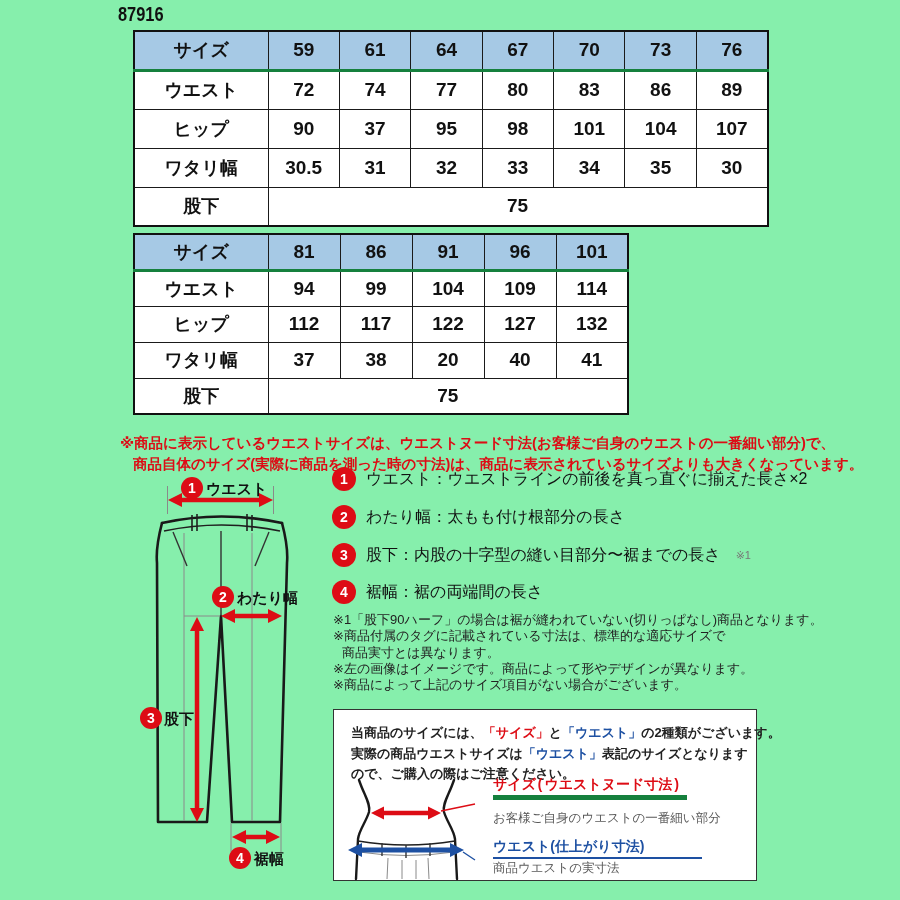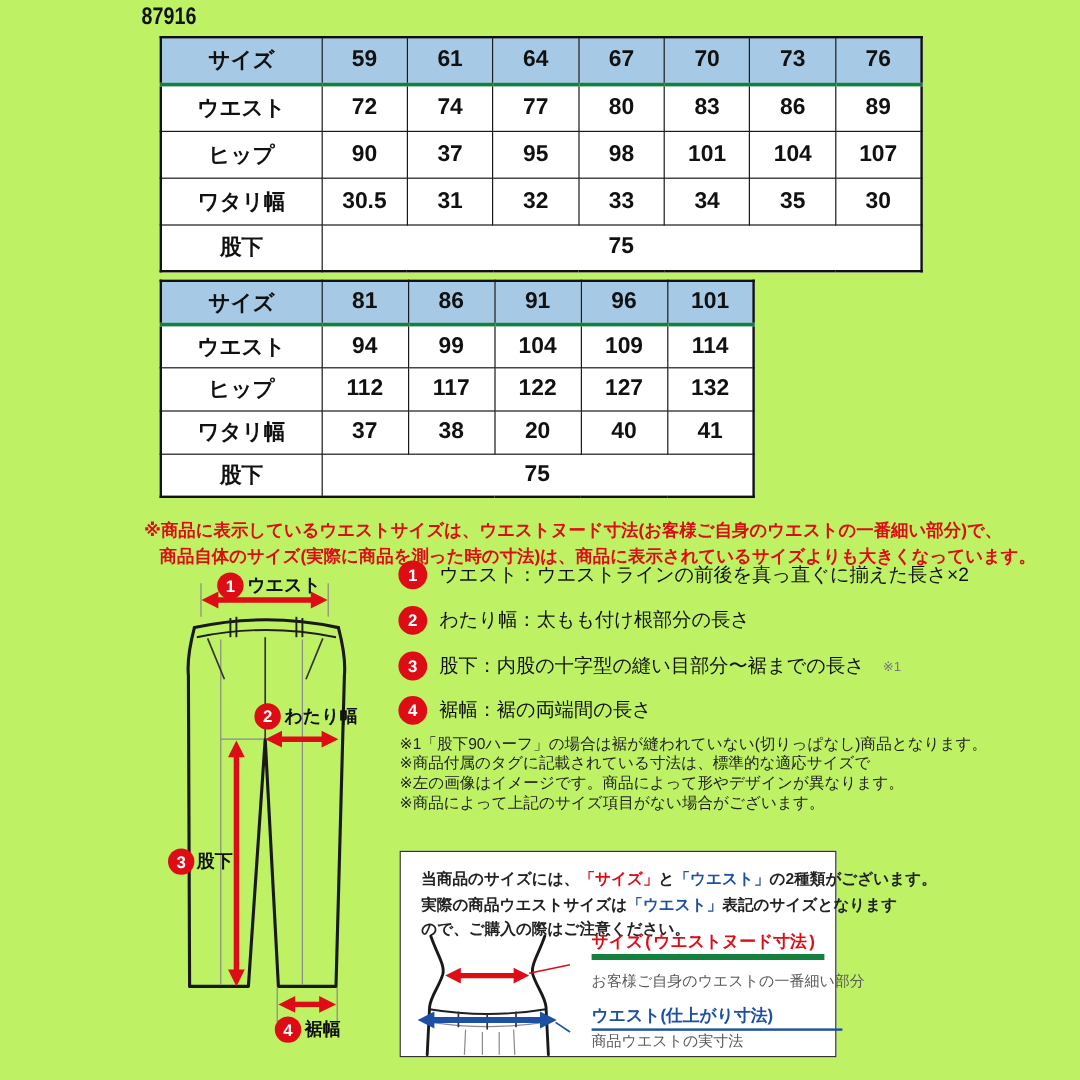--- a/index.html
+++ b/index.html
@@ -1,16 +1,16 @@
 <!DOCTYPE html>
 <html><head>
 <meta charset="utf-8">
 <style>
   html,body{margin:0;padding:0;background:#fff;}
-  .page{position:relative;width:900px;height:900px;background:#bef264;overflow:hidden;
+  .page{position:relative;width:900px;height:900px;background:#86efac;overflow:hidden;
         font-family:"Liberation Sans","DejaVu Sans",sans-serif;color:#111;}
 
   
   .product-code{position:absolute;left:118px;top:3px;font-size:20px;font-weight:800;
         letter-spacing:0px;transform:scaleX(.82);transform-origin:left top;}
 
   
   .size-table{position:absolute;border-collapse:collapse;table-layout:fixed;background:#fff;
         border:2px solid #111;}
   .size-table th,.size-table td{border:1.5px solid #1a1a1a;text-align:center;vertical-align:middle;
@@ -45,21 +45,21 @@
   .m-item .circle{flex:none;width:24px;height:24px;border-radius:50%;background:#dd0c15;color:#fff;
         font-size:14px;font-weight:bold;text-align:center;line-height:24px;}
   .m-item .txt{font-size:16px;font-weight:500;color:#111;}
   .m-item .sup{font-size:11px;color:#777;margin-left:5px;}
 
   
   .notes{position:absolute;left:333px;top:612px;font-size:13px;color:#222;line-height:16.3px;white-space:nowrap;}
   .notes .cont{padding-left:9px;}
 
   
-  .info-box{position:absolute;left:333px;top:709px;width:364px;height:172px;border:1.5px solid #333;
+  .info-box{position:absolute;left:333px;top:709px;width:424px;height:172px;border:1.5px solid #333;
         background:#fff;box-sizing:border-box;}
   .info-box .para{position:absolute;left:17px;top:13px;font-size:13px;font-weight:bold;color:#222;
         line-height:20.5px;white-space:nowrap;}
   .red-t{color:#dd0c15;}
   .blue-t{color:#1d50a2;}
   .info-box .lab{position:absolute;font-size:14px;font-weight:bold;white-space:nowrap;padding-bottom:1px;}
   .info-box .lab.red{left:159px;top:66px;color:#dd0c15;border-bottom:5px solid #15803d;padding-right:6px;font-family:Liberation Mono, monospace;}
   .info-box .lab.blue{left:159px;top:128px;color:#1d50a2;border-bottom:2px solid #1d50a2;padding-right:58px;}
   .info-box .desc{position:absolute;font-size:12.5px;color:#595959;white-space:nowrap;}
   .info-box .desc.d1{left:159px;top:100px;}
@@ -268,20 +268,21 @@
     <span class="sup">※1</span>
   </div>
   <div class="m-item" style="top:580px">
     <span class="circle">4</span>
     <span class="txt">裾幅：裾の両端間の長さ</span>
   </div>
 
   <div class="notes">
     <div>※1「股下90ハーフ」の場合は裾が縫われていない(切りっぱなし)商品となります。</div>
     <div>※商品付属のタグに記載されている寸法は、標準的な適応サイズで</div>
+    <div class="cont">商品実寸とは異なります。</div>
     <div>※左の画像はイメージです。商品によって形やデザインが異なります。</div>
     <div>※商品によって上記のサイズ項目がない場合がございます。</div>
   </div>
 
   <div class="info-box">
     <div class="para">
       <div><span>当商品のサイズには、</span><span class="red-t">「サイズ」</span><span>と</span><span class="blue-t">「ウエスト」</span><span>の2種類がございます。</span></div>
       <div><span>実際の商品ウエストサイズは</span><span class="blue-t">「ウエスト」</span><span>表記のサイズとなります</span></div>
       <div>ので、ご購入の際はご注意ください。</div>
     </div>

